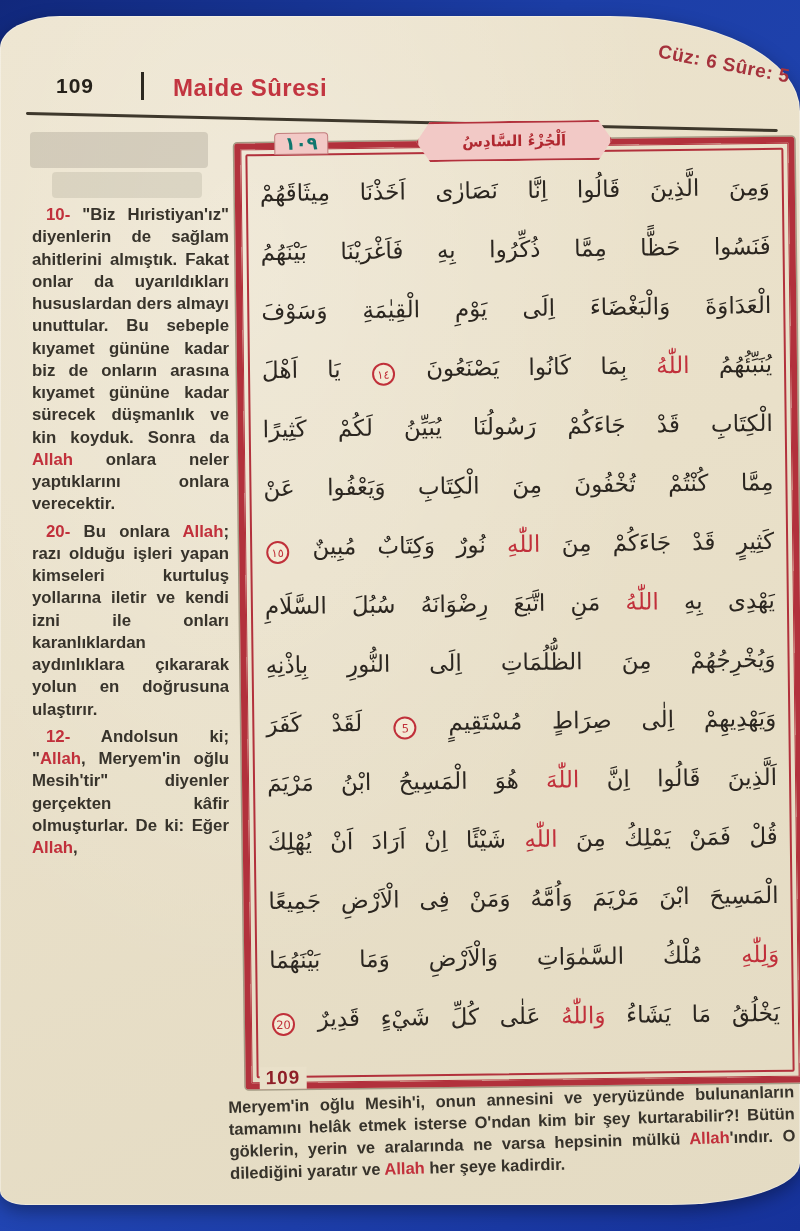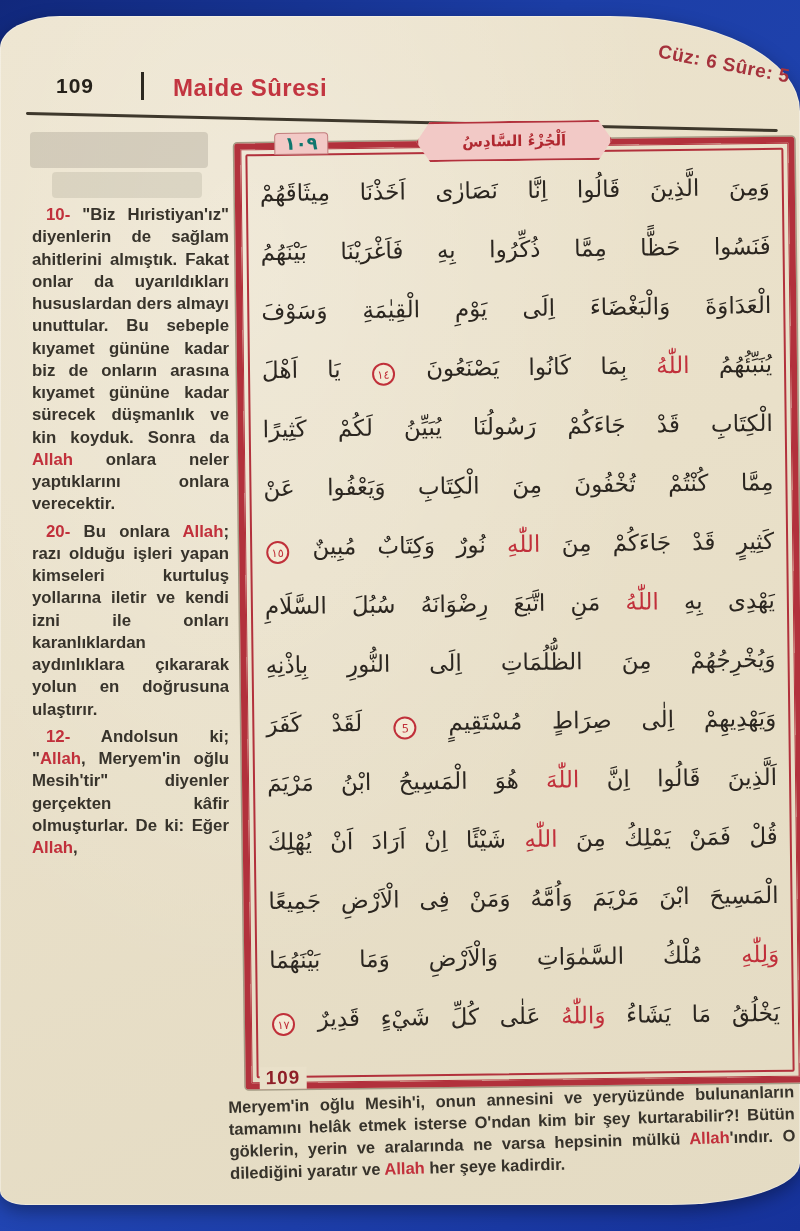--- a/index.html
+++ b/index.html
@@ -135,21 +135,21 @@
           <div class="qline"><span>الْكِتَابِ قَدْ جَاءَكُمْ رَسُولُنَا يُبَيِّنُ لَكُمْ كَثِيرًا</span></div>
           <div class="qline"><span>مِمَّا كُنْتُمْ تُخْفُونَ مِنَ الْكِتَابِ وَيَعْفُوا عَنْ</span></div>
           <div class="qline"><span>كَثِيرٍ قَدْ جَاءَكُمْ مِنَ </span><span class="red">اللّٰهِ</span><span> نُورٌ وَكِتَابٌ مُبِينٌ </span><span class="vmark">١٥</span></div>
           <div class="qline"><span>يَهْدِى بِهِ </span><span class="red">اللّٰهُ</span><span> مَنِ اتَّبَعَ رِضْوَانَهُ سُبُلَ السَّلَامِ</span></div>
           <div class="qline"><span>وَيُخْرِجُهُمْ مِنَ الظُّلُمَاتِ اِلَى النُّورِ بِاِذْنِهِ</span></div>
           <div class="qline"><span>وَيَهْدِيهِمْ اِلٰى صِرَاطٍ مُسْتَقِيمٍ </span><span class="vmark">5</span><span> لَقَدْ كَفَرَ</span></div>
           <div class="qline"><span>اَلَّذِينَ قَالُوا اِنَّ </span><span class="red">اللّٰهَ</span><span> هُوَ الْمَسِيحُ ابْنُ مَرْيَمَ</span></div>
           <div class="qline"><span>قُلْ فَمَنْ يَمْلِكُ مِنَ </span><span class="red">اللّٰهِ</span><span> شَيْئًا اِنْ اَرَادَ اَنْ يُهْلِكَ</span></div>
           <div class="qline"><span>الْمَسِيحَ ابْنَ مَرْيَمَ وَاُمَّهُ وَمَنْ فِى الْاَرْضِ جَمِيعًا</span></div>
           <div class="qline"><span class="red">وَلِلّٰهِ</span><span> مُلْكُ السَّمٰوَاتِ وَالْاَرْضِ وَمَا بَيْنَهُمَا</span></div>
-          <div class="qline"><span>يَخْلُقُ مَا يَشَاءُ </span><span class="red">وَاللّٰهُ</span><span> عَلٰى كُلِّ شَيْءٍ قَدِيرٌ </span><span class="vmark">١٧</span></div>
+          <div class="qline"><span>يَخْلُقُ مَا يَشَاءُ </span><span class="red">وَاللّٰهُ</span><span> عَلٰى كُلِّ شَيْءٍ قَدِيرٌ </span><span class="vmark">20</span></div>
         </div>
     </div>
     <div class="cartouche">
       <span>اَلْجُزْءُ السَّادِسُ</span>
     </div>
     <div class="page-tab">١٠٩</div>
     <div class="frame-pageno">109</div>
   </div>
 
   <div class="footer" id="footer-text"><span>Meryem'in oğlu Mesih'i, onun annesini ve yeryüzünde bulunanların tamamını helâk etmek isterse O'ndan kim bir şey kurtarabilir?! Bütün göklerin, yerin ve aralarında ne varsa hepsinin mülkü </span><span class="red">Allah</span><span>'ındır. O dilediğini yaratır ve </span><span class="red">Allah</span><span> her şeye kadirdir.</span></div>

